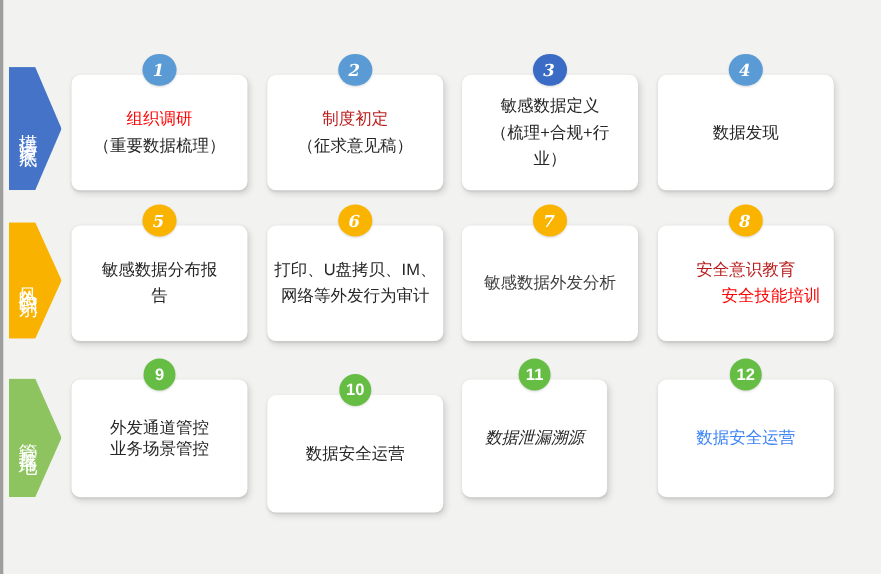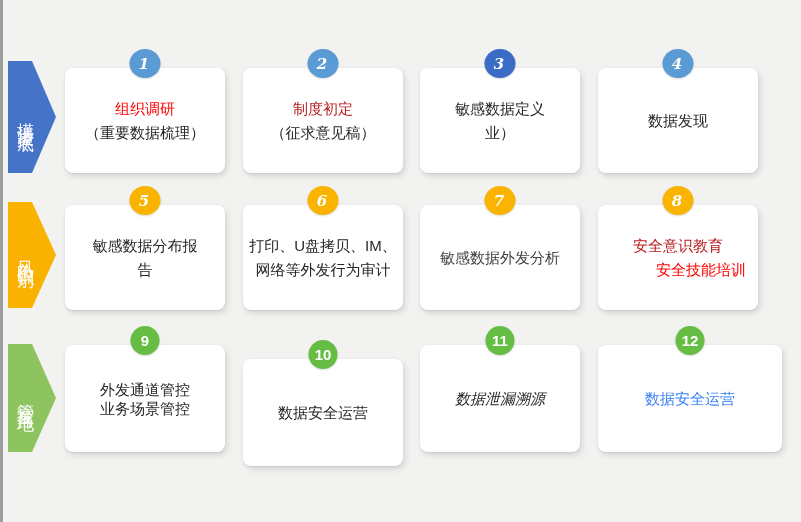--- a/index.html
+++ b/index.html
@@ -45,20 +45,21 @@
       <div class="badge badge-italic" style="background: rgb(91, 155, 213);">2</div>
       <div class="card-text">
         <div class="line" style="color: #b91c1c;">制度初定</div>
         <div class="line" style="color: rgb(38, 38, 38);">（征求意见稿）</div>
       </div>
     </div>
     <div class="card" style="left: 420px; top: 68px; width: 160px; height: 105px;">
       <div class="badge badge-italic" style="background: rgb(58, 108, 198);">3</div>
       <div class="card-text">
         <div class="line" style="color: rgb(38, 38, 38);">敏感数据定义</div>
+        <div class="line" style="color: rgb(38, 38, 38);">（梳理+合规+行</div>
         <div class="line" style="color: rgb(38, 38, 38);">业）</div>
       </div>
     </div>
     <div class="card" style="left: 598px; top: 68px; width: 160px; height: 105px;">
       <div class="badge badge-italic" style="background: rgb(91, 155, 213);">4</div>
       <div class="card-text">
         <div class="line" style="color: rgb(38, 38, 38);">数据发现</div>
       </div>
     </div>
     <div class="arrow" style="left: 8px; top: 202px; width: 48px; height: 106px; background: rgb(249, 178, 0);">
@@ -100,25 +101,25 @@
         <div class="line" style="color: rgb(38, 38, 38);">外发通道管控</div>
         <div class="line" style="color: rgb(38, 38, 38);">业务场景管控</div>
       </div>
     </div>
     <div class="card" style="left: 243px; top: 359px; width: 160px; height: 107px;">
       <div class="badge badge-upright" style="background: rgb(101, 189, 68);">10</div>
       <div class="card-text">
         <div class="line" style="color: rgb(38, 38, 38);">数据安全运营</div>
       </div>
     </div>
-    <div class="card" style="left: 420px; top: 345px; width: 160px; height: 107px;">
+    <div class="card" style="left: 420px; top: 345px; width: 132px; height: 107px;">
       <div class="badge badge-upright" style="background: rgb(101, 189, 68);">11</div>
       <div class="card-text">
         <div class="line" style="color: rgb(38, 38, 38); font-style: italic;">数据泄漏溯源</div>
       </div>
     </div>
-    <div class="card" style="left: 598px; top: 345px; width: 160px; height: 107px; padding-left: 24px;">
+    <div class="card" style="left: 598px; top: 345px; width: 160px; height: 107px;">
       <div class="badge badge-upright" style="background: rgb(101, 189, 68);">12</div>
       <div class="card-text">
         <div class="line" style="color: #3b82f6;">数据安全运营</div>
       </div>
     </div>
   </div>
 
 </body></html>

